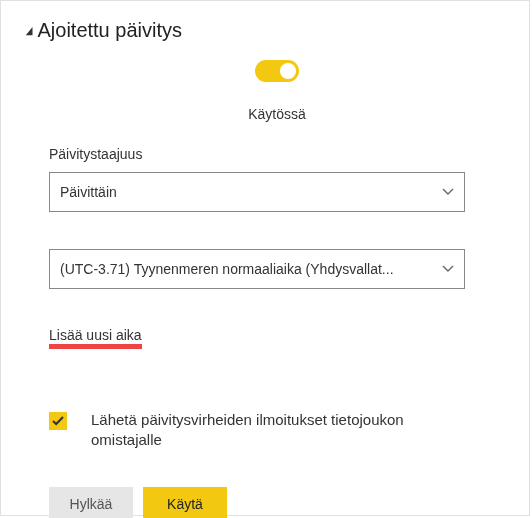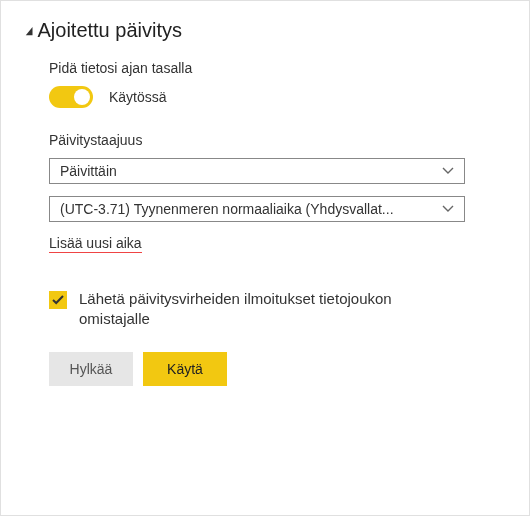--- a/index.html
+++ b/index.html
@@ -39,22 +39,23 @@
     padding-left: 24px;
   }
   .field-label {
     font-size: 14px;
     color: #333;
     margin-bottom: 10px;
   }
   .toggle-row {
     display: flex;
     align-items: center;
-    gap: 16px;
+    gap: 24px;
     margin-bottom: 24px;
+    flex-direction: column;
   }
   .toggle {
     width: 44px;
     height: 22px;
     border-radius: 11px;
     background: #F2C811;
     position: relative;
     cursor: pointer;
   }
   .toggle-knob {
@@ -64,25 +65,25 @@
     width: 16px;
     height: 16px;
     border-radius: 50%;
     background: #fff;
   }
   .toggle-label {
     font-size: 14px;
     color: #333;
   }
   .group {
-    margin-bottom: 12px;
+    margin-bottom: 37px;
   }
   .select {
     width: 416px;
-    height: 26px;
+    height: 40px;
     border: 1px solid #888;
     display: flex;
     align-items: center;
     justify-content: space-between;
     padding: 0 10px;
     font-size: 14px;
     color: #333;
     cursor: pointer;
     background: #fff;
   }
@@ -91,31 +92,31 @@
     overflow: hidden;
     text-overflow: ellipsis;
   }
   .chev {
     flex-shrink: 0;
     margin-left: 8px;
   }
   .link {
     font-size: 14px;
     color: #333;
-    border-bottom: 1px solid #ef4444;
+    border-bottom: 5px solid #ef4444;
     display: inline-block;
     padding-bottom: 1px;
     cursor: pointer;
     margin-bottom: 24px;
   }
   .checkbox-row {
     display: flex;
     align-items: flex-start;
-    gap: 12px;
-    margin-bottom: 22px;
+    gap: 24px;
+    margin-bottom: 36px;
   }
   .checkbox {
     width: 18px;
     height: 18px;
     background: #F2C811;
     display: flex;
     align-items: center;
     justify-content: center;
     flex-shrink: 0;
     margin-top: 2px;
@@ -157,21 +158,20 @@
 
 <div class="panel">
 
   <div class="section-header">
     <span class="caret">◢</span>
     <span class="section-title">Ajoitettu päivitys</span>
   </div>
 
   <div class="body">
 
-    <div class="field-label">Pidä tietosi ajan tasalla</div>
     <div class="toggle-row">
       <div class="toggle">
         <div class="toggle-knob"></div>
       </div>
       <span class="toggle-label">Käytössä</span>
     </div>
 
     <div class="group">
       <div class="field-label">Päivitystaajuus</div>
       <div class="select">

